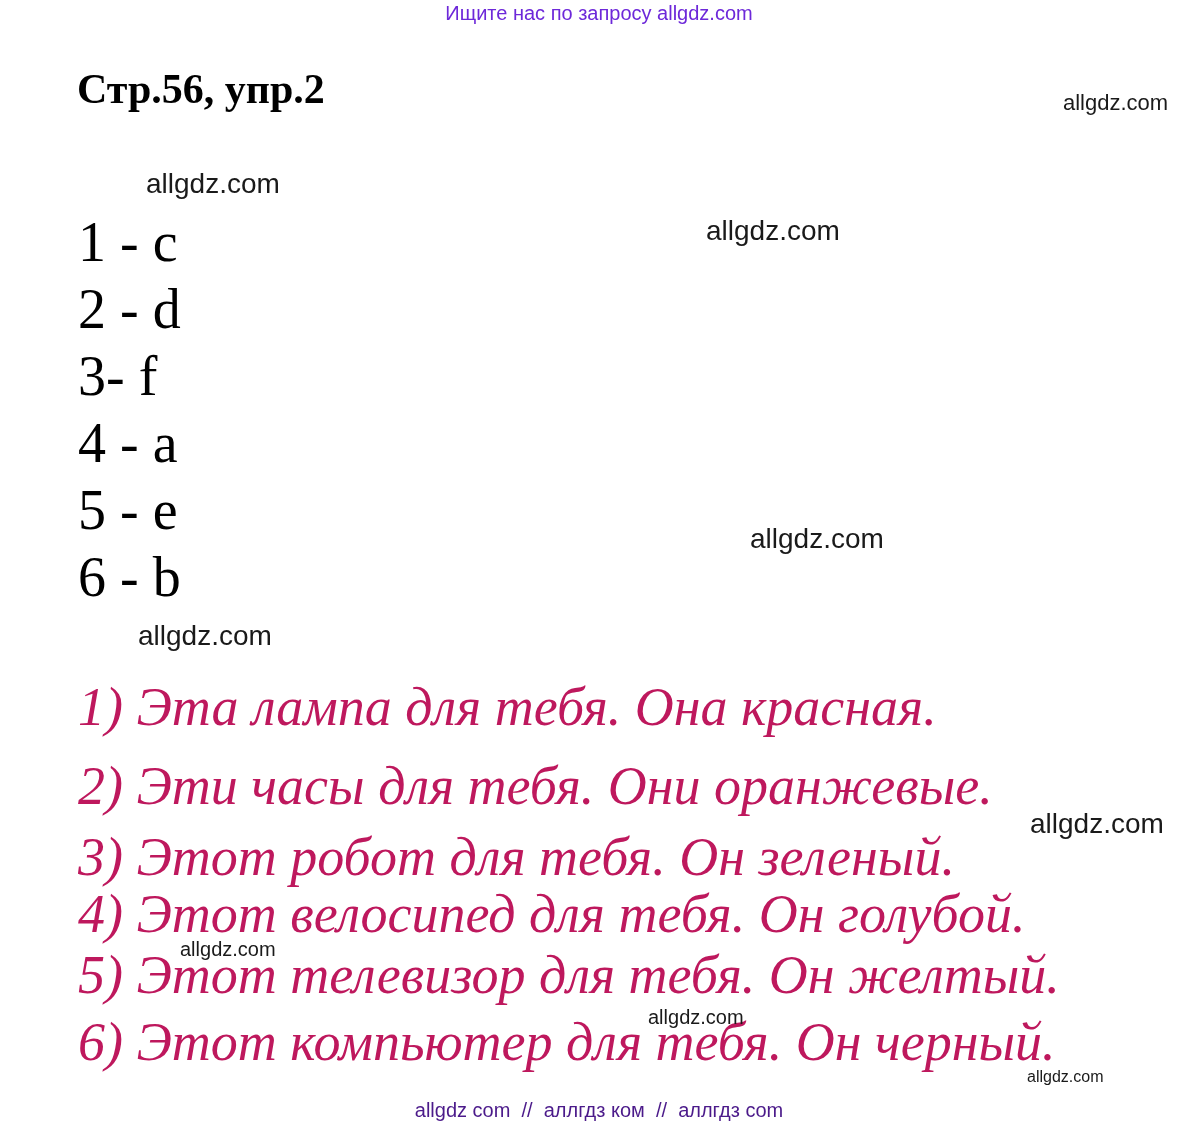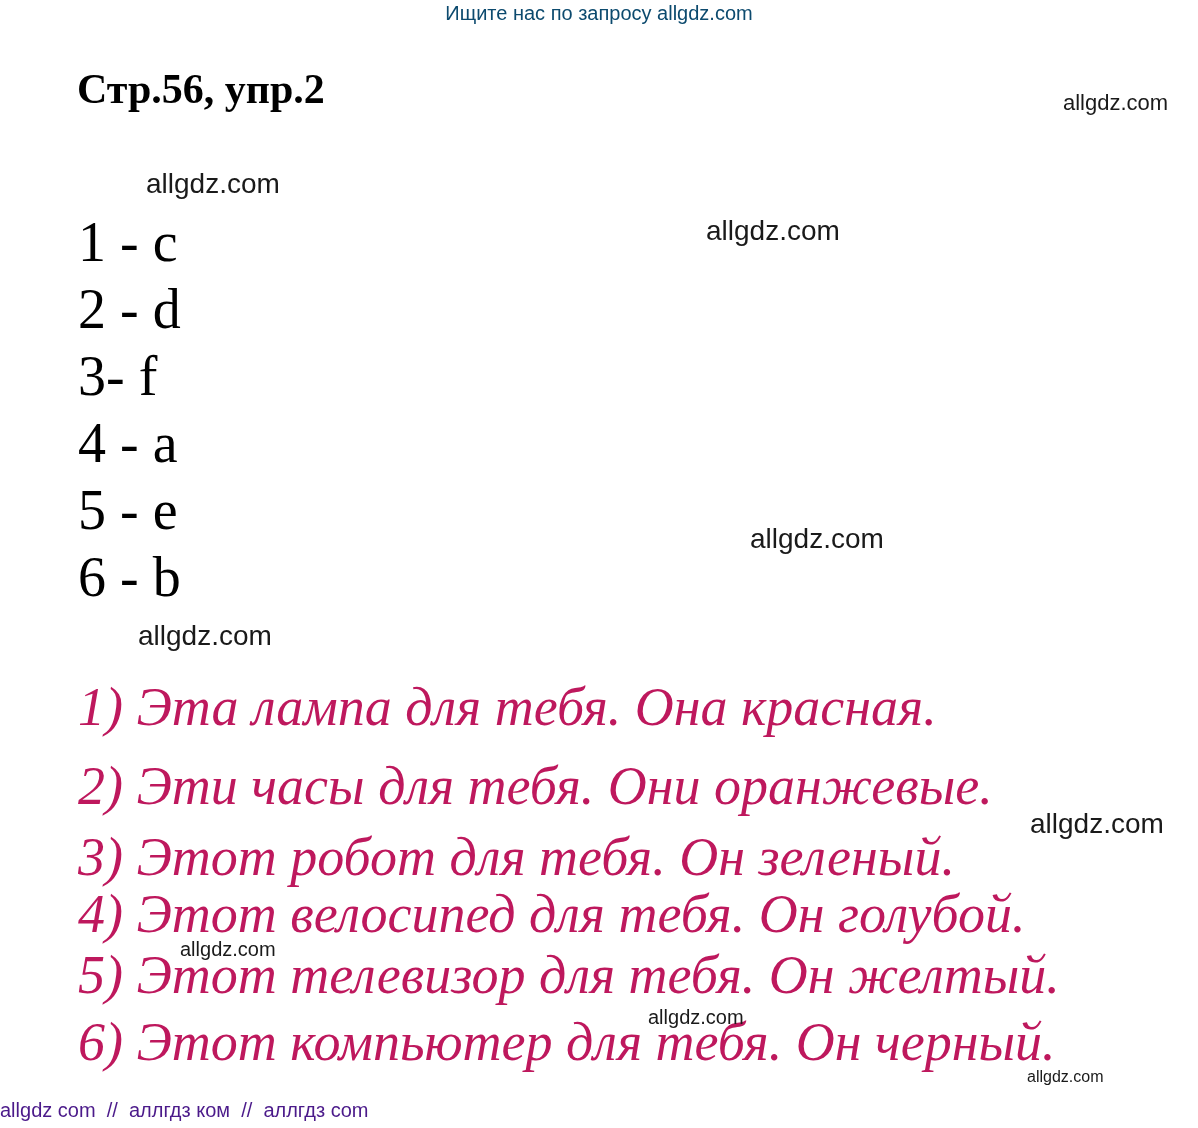--- a/index.html
+++ b/index.html
@@ -1,27 +1,27 @@
 <!DOCTYPE html>
 <html><head>
 <meta charset="utf-8">
 <style>
   html, body { margin:0; padding:0; background:#ffffff; }
   body { width:1198px; height:1128px; position:relative; overflow:hidden; }
   .banner { position:absolute; left:0; top:2px; width:1198px; text-align:center;
-    font-family:"Liberation Sans", sans-serif; font-size:20px; color:#0c4a6e; }
+    font-family:"Liberation Sans", sans-serif; font-size:20px; color:#6d28d9; }
   .title { position:absolute; left:77px; top:68px; font-family:"Liberation Serif", serif;
     font-weight:bold; font-size:42px; color:#000; line-height:1; }
   .answers { position:absolute; left:78px; top:206px; }
   .answer { position:absolute; left:0; font-family:"Liberation Serif", serif; font-size:56px;
     color:#000; line-height:1; white-space:nowrap; }
   .sentence { position:absolute; left:78px; font-family:"Liberation Serif", serif; font-style:italic;
     font-size:54px; color:#be185d; line-height:1; white-space:nowrap; }
   .wm { position:absolute; font-family:"Liberation Sans", sans-serif; color:#1a1a1a; white-space:nowrap; line-height:1;margin-top:7px; }
-  .footer { position:absolute; left:0; top:1099px; width:1198px; 
+  .footer { position:absolute; left:0; top:1099px; width:1198px; text-align:center;
     font-family:"Liberation Sans", sans-serif; font-size:20px; color:#4b1a8a; white-space:pre; }
 </style>
 </head>
 <body>
 
 <div class="banner">Ищите нас по запросу allgdz.com</div>
 
 <div class="title">Стр.56, упр.2</div>
 
 <div class="wm" style="left:1063px;top:85px;font-size:22px;">allgdz.com</div>

